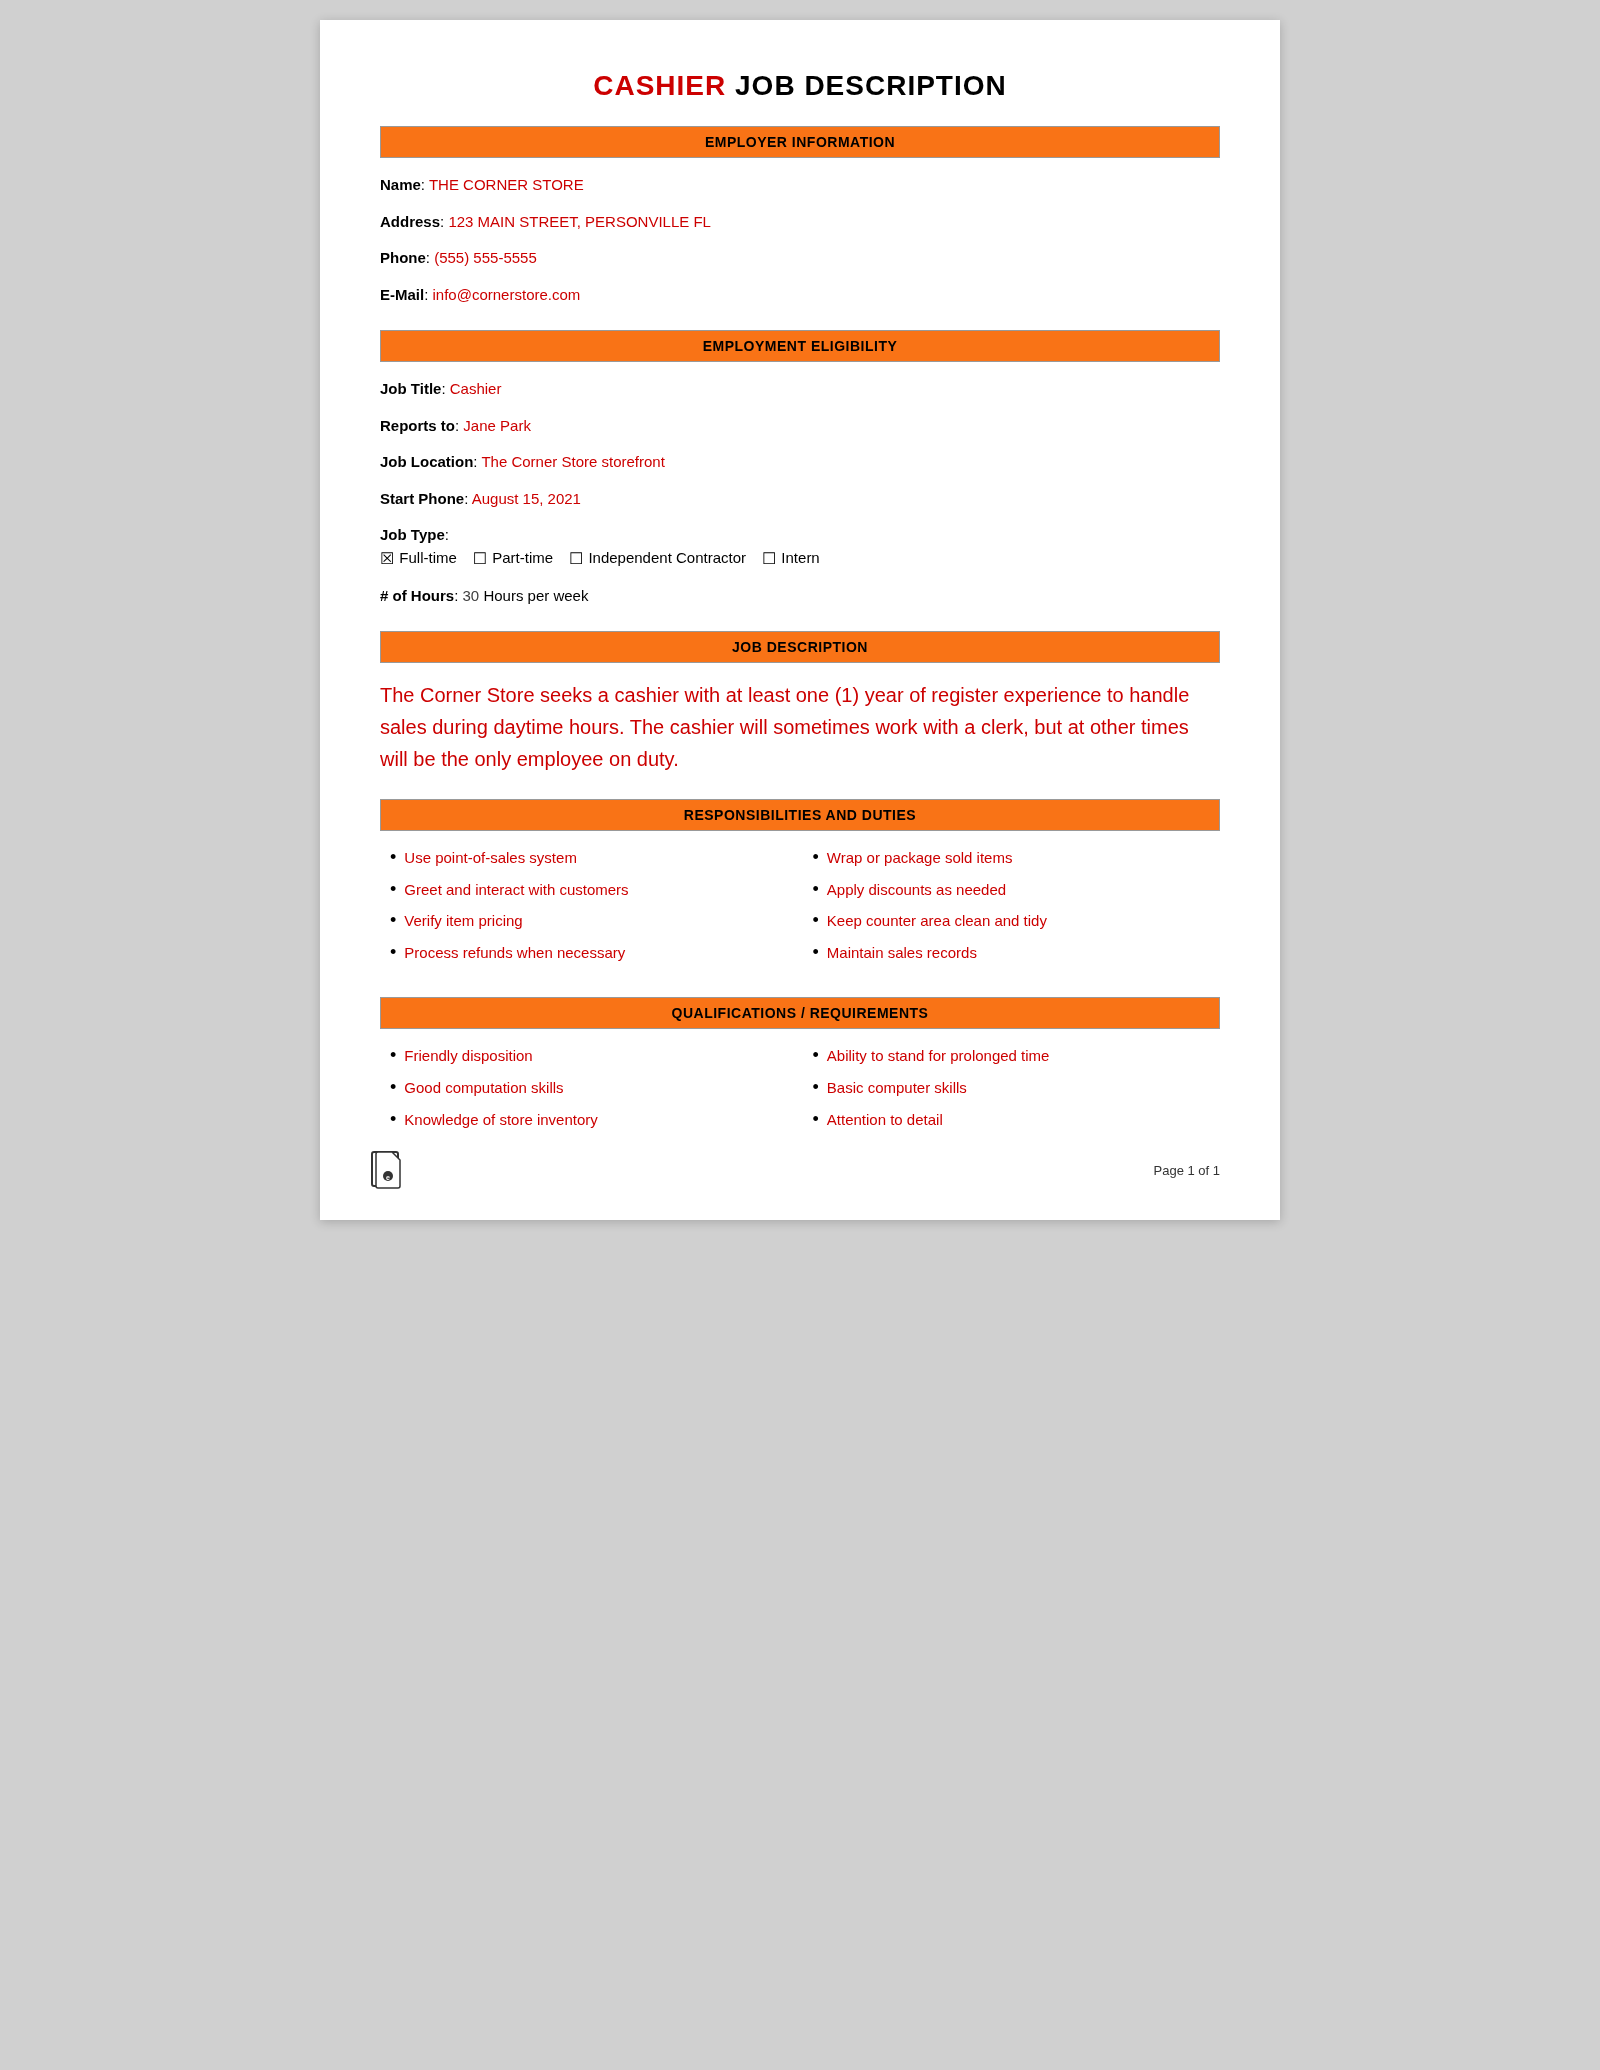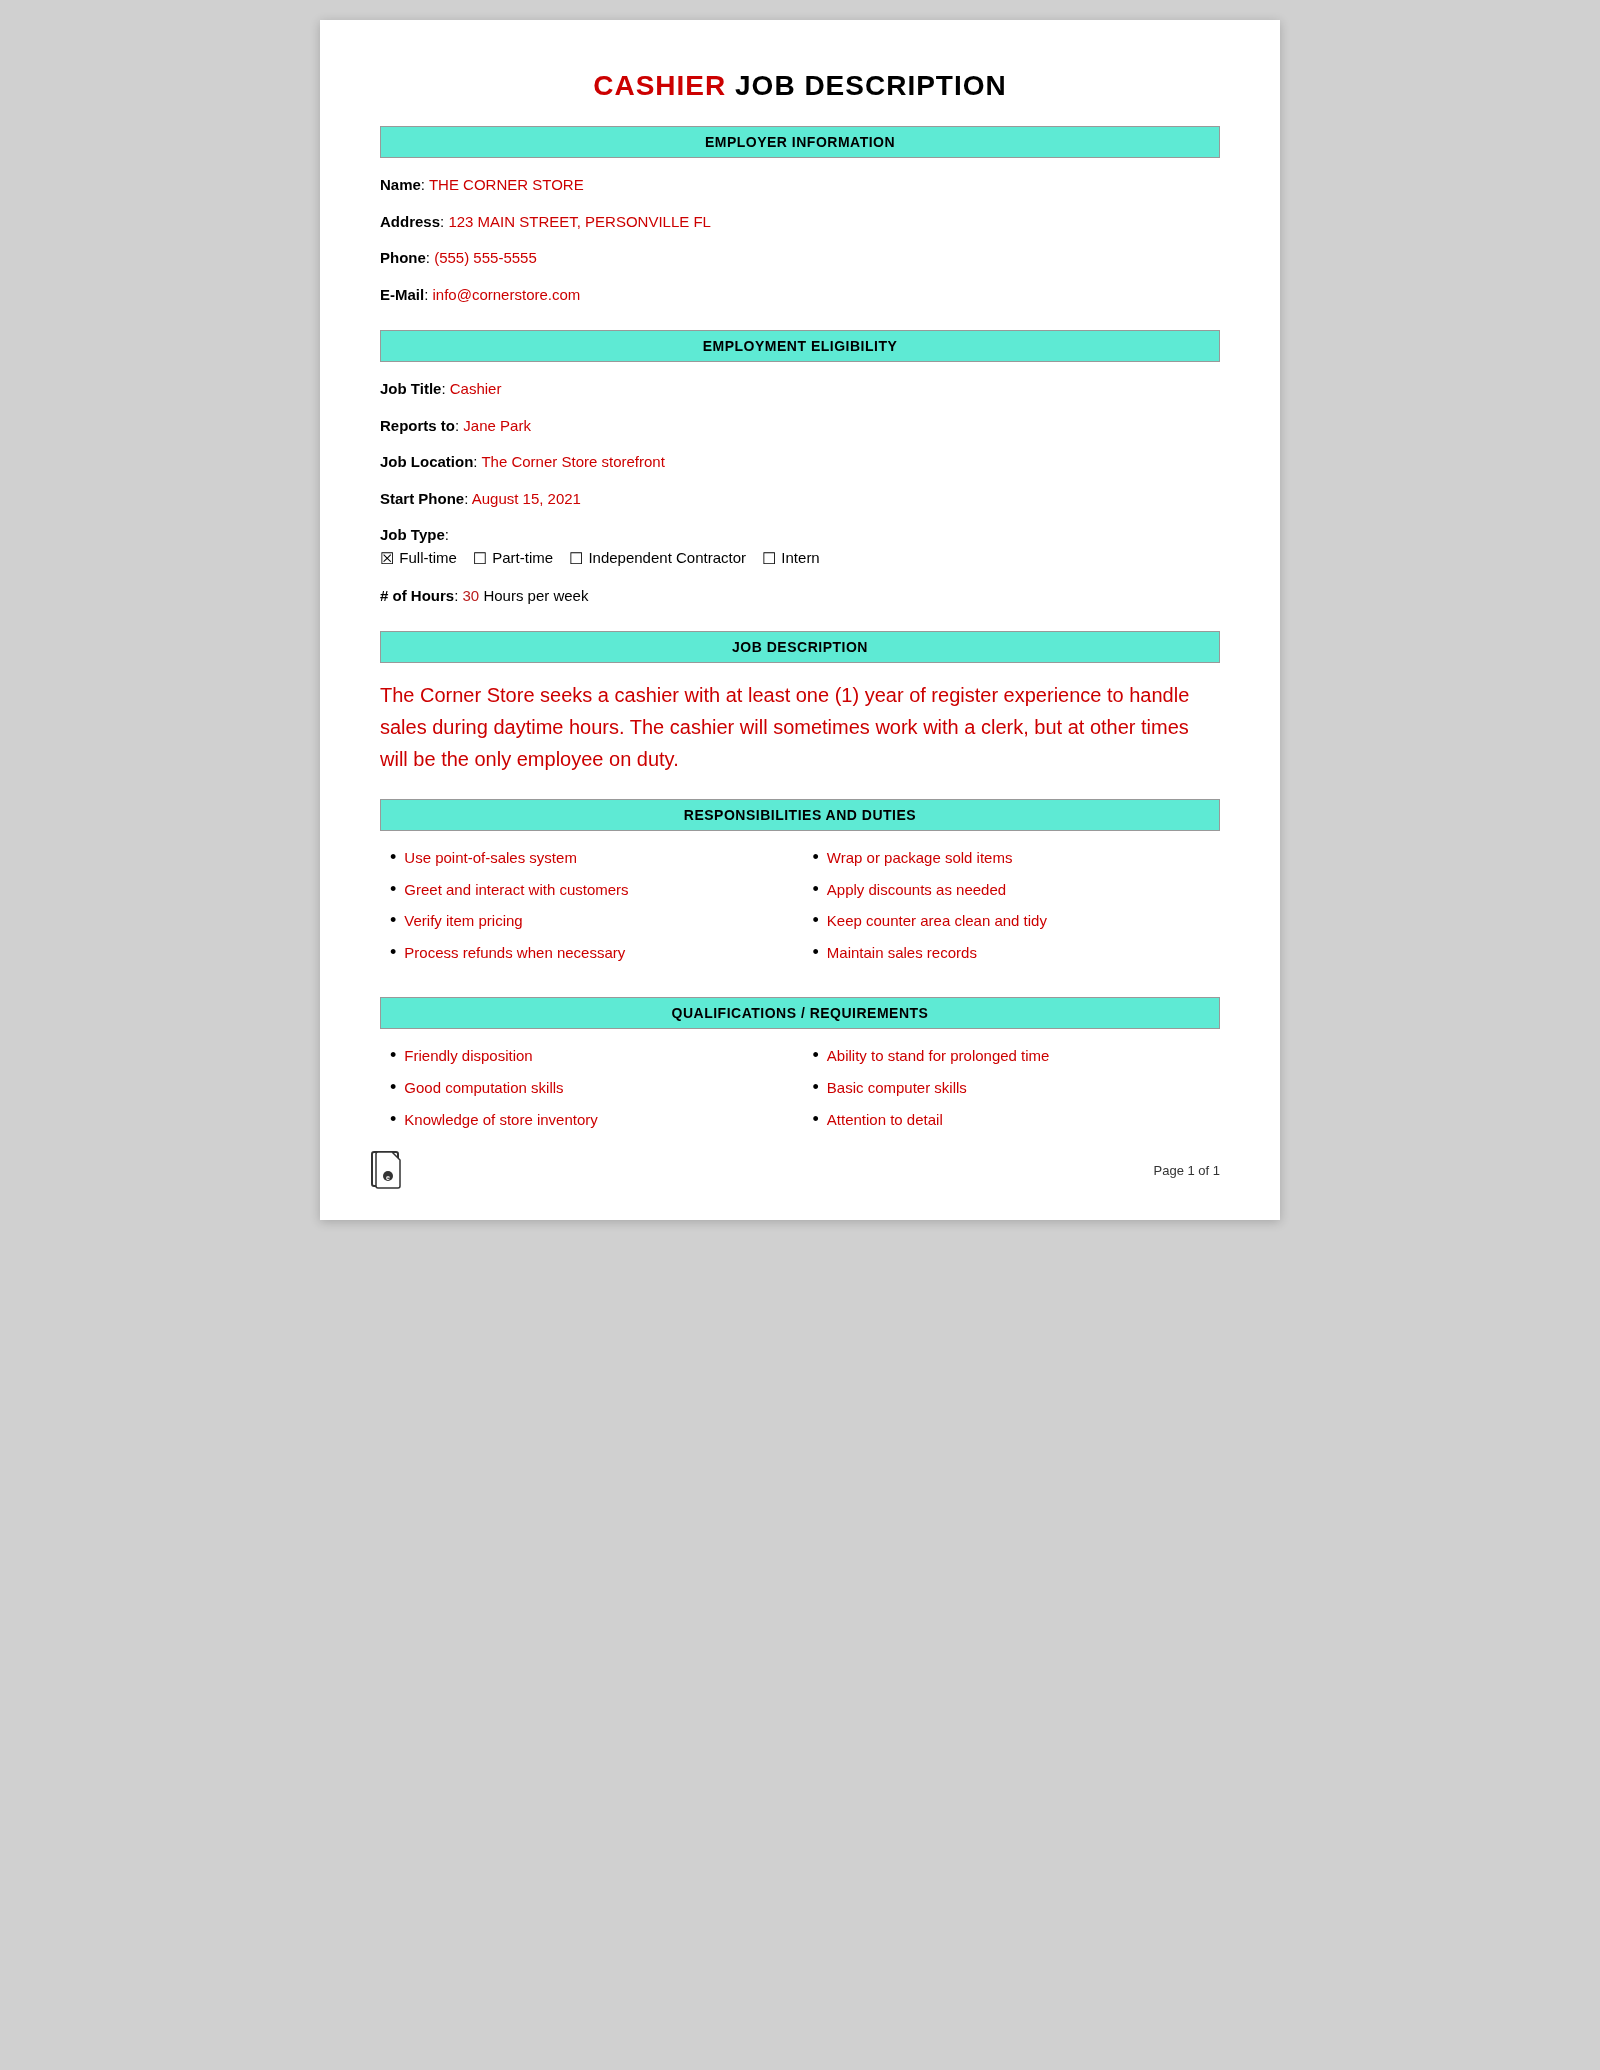--- a/index.html
+++ b/index.html
@@ -29,21 +29,21 @@
       font-size: 28px;
       font-weight: bold;
       color: #000;
       margin-bottom: 24px;
       letter-spacing: 1px;
     }
     .main-title .red {
       color: #cc0000;
     }
     .section-header {
-      background: #5eead4;
+      background: #f97316;
       border: 1px solid #999;
       text-align: center;
       font-weight: bold;
       font-size: 14px;
       padding: 7px 10px;
       margin-bottom: 16px;
       letter-spacing: 0.5px;
     }
     .info-block {
       margin-bottom: 22px;
@@ -192,21 +192,21 @@
             <span class="cb">☐</span>
             <span>Independent Contractor</span>
           </span>
           <span class="checkbox-item">
             <span class="cb">☐</span>
             <span>Intern</span>
           </span>
         </span>
       </div>
       <div class="info-row">
-        <span class="label"># of Hours</span>: <span class="value-red" style="color: #b91c1c;">30</span><span class="value-black"> Hours per week</span>
+        <span class="label"># of Hours</span>: <span class="value-red" style="color: #404040;">30</span><span class="value-black"> Hours per week</span>
       </div>
     </div>
   </div>
 
   <div class="section-block">
     <div class="section-header">JOB DESCRIPTION</div>
     <p class="description-text">The Corner Store seeks a cashier with at least one (1) year of register experience to handle sales during daytime hours. The cashier will sometimes work with a clerk, but at other times will be the only employee on duty.</p>
   </div>
 
   <div class="section-block">

